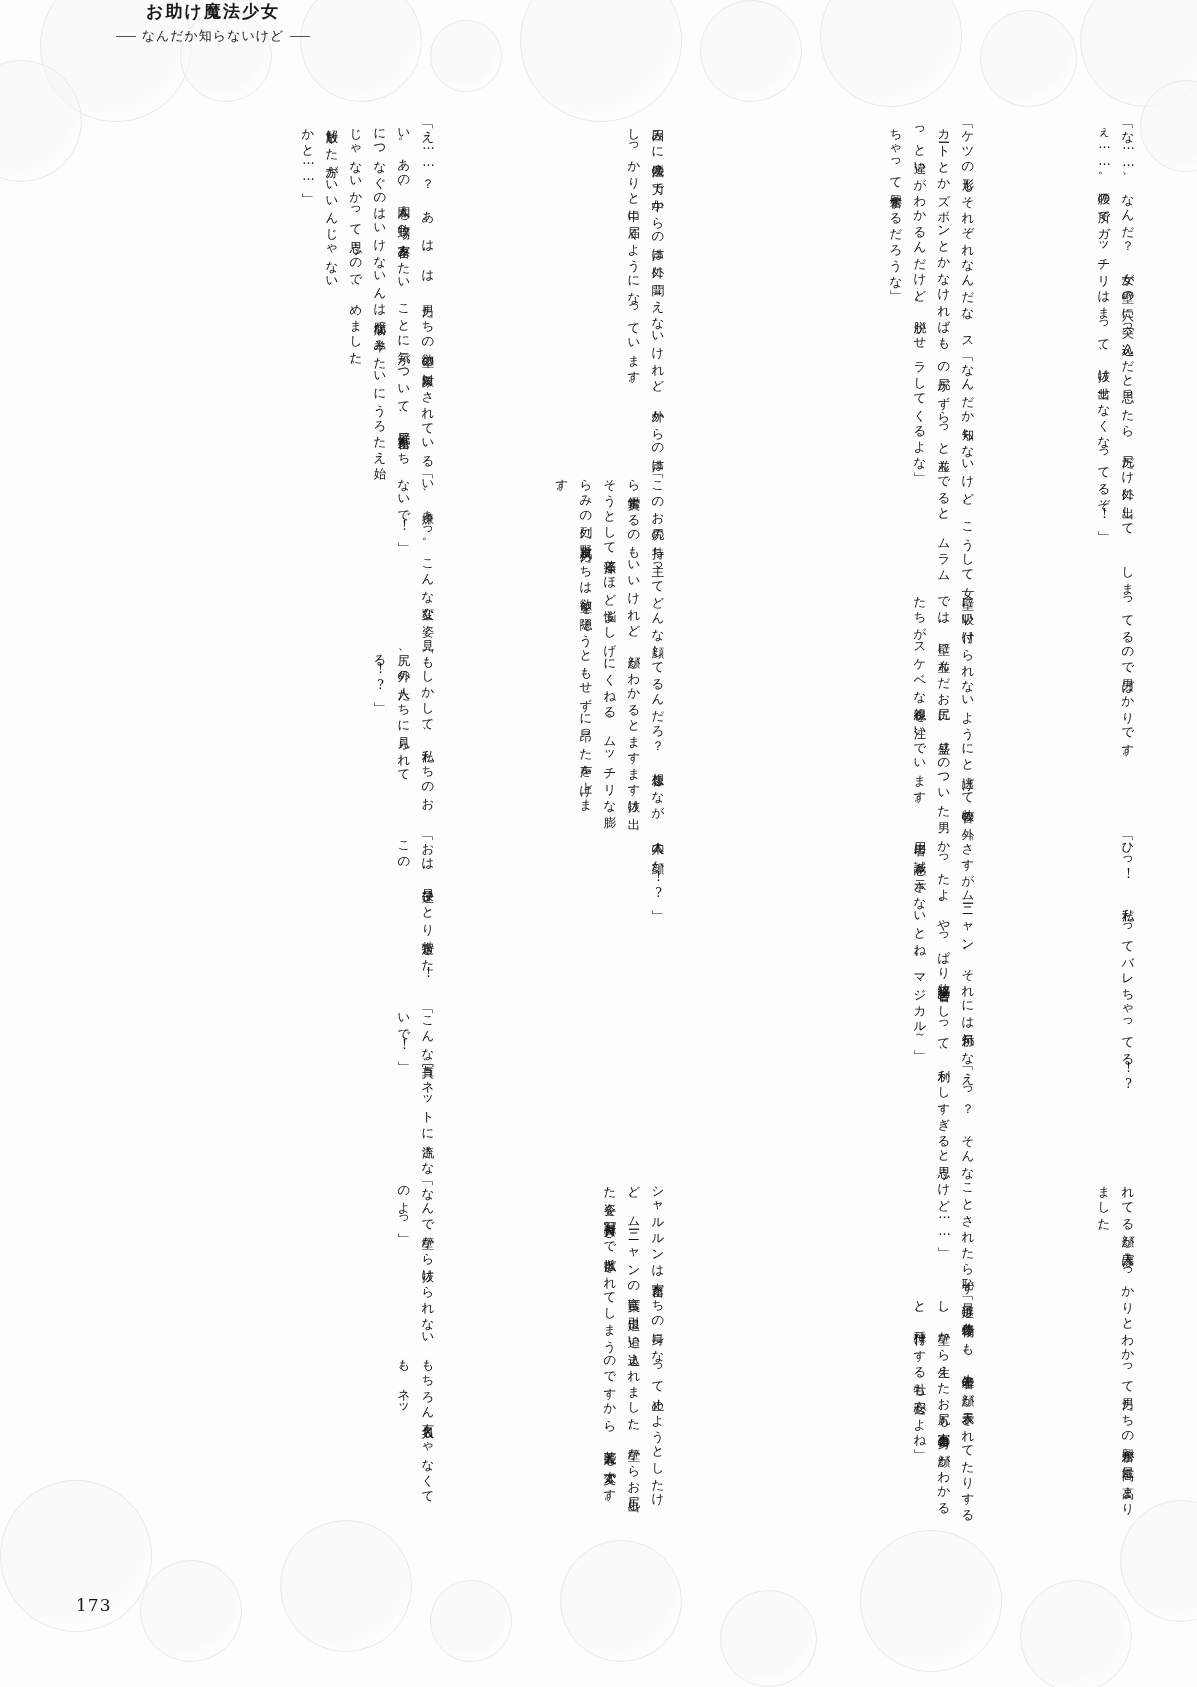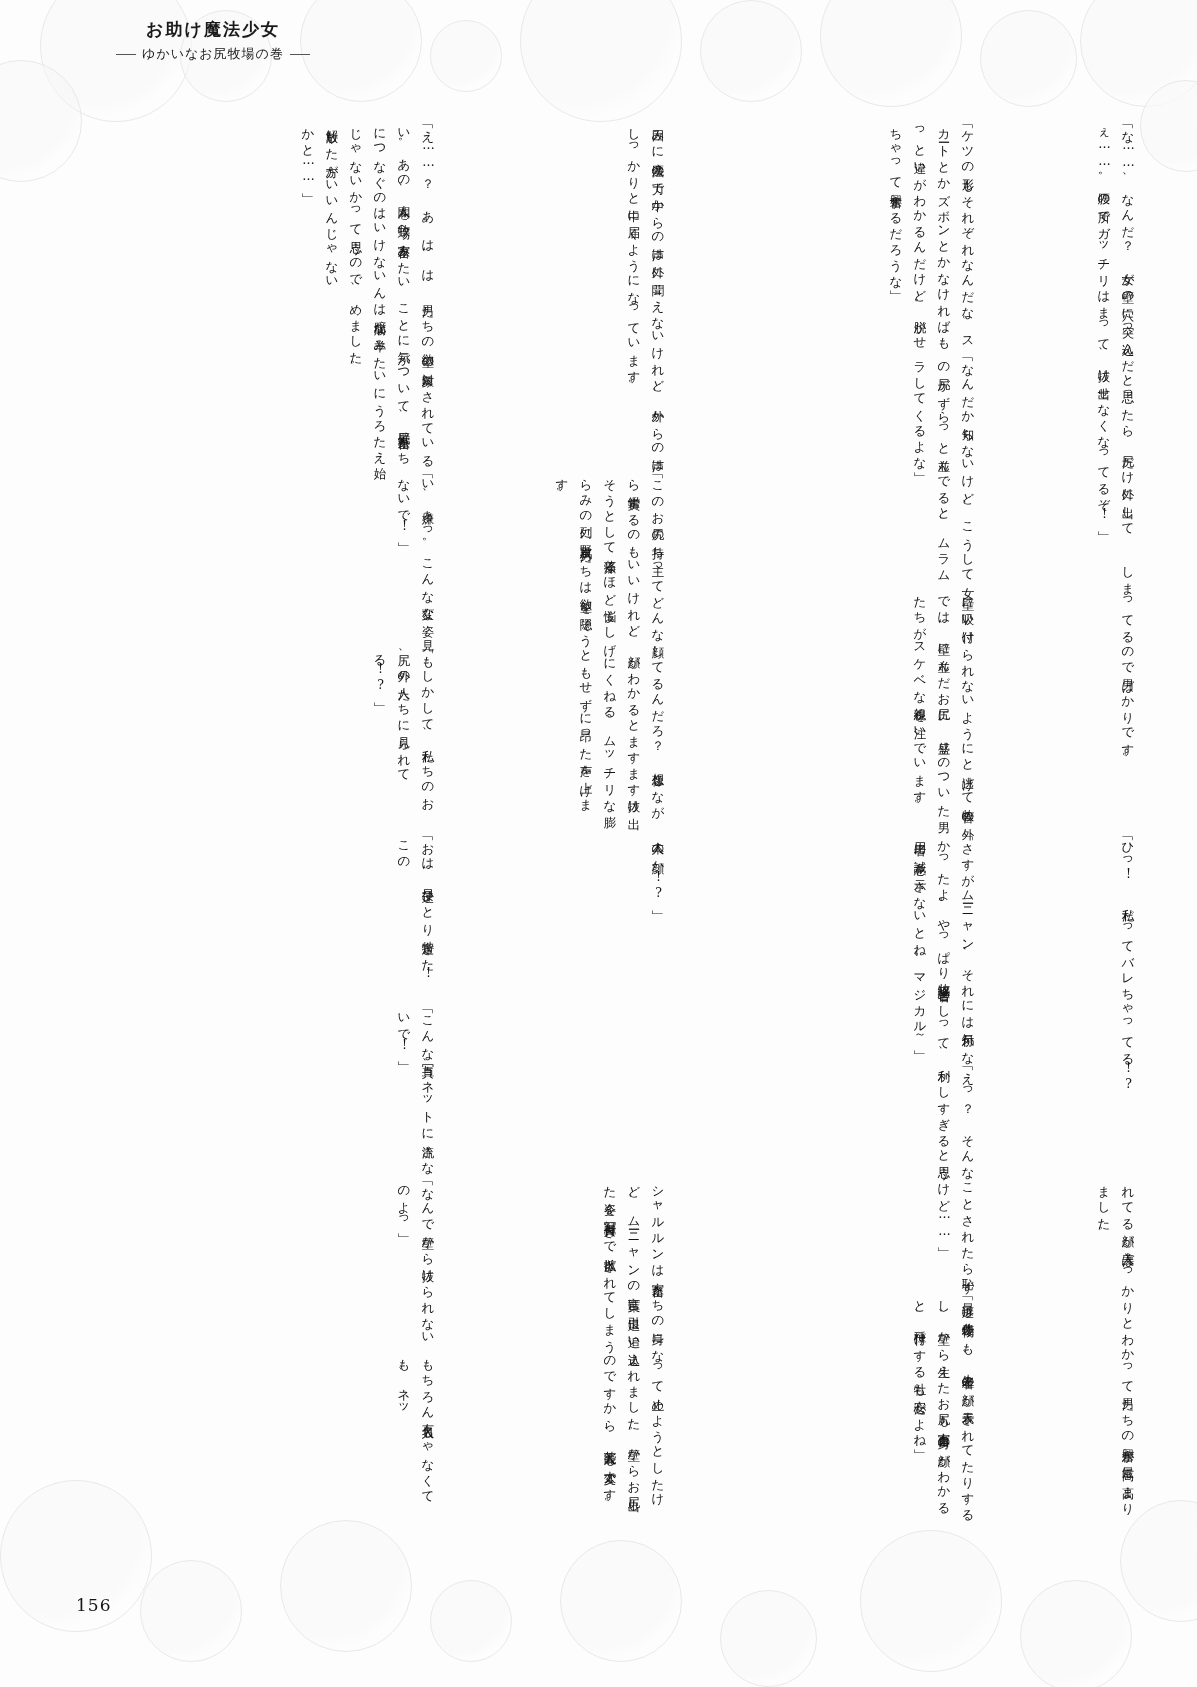--- a/index.html
+++ b/index.html
@@ -28,21 +28,21 @@
     position: absolute;
     border-radius: 50%;
     border: 1px solid #e9e9e9;
     background: radial-gradient(circle at 35% 30%, rgba(250,250,250,0.9), rgba(244,244,244,0.35) 60%, rgba(255,255,255,0) 72%);
   }
 
   
   .logo-area {
     position: absolute;
     left: 78px;
-    top: 18px;
+    top: 0;
     width: 270px;
     height: 92px;
     text-align: center;
   }
   .logo-top {
     font-size: 17px;
     letter-spacing: 2px;
     color: #1a1a1a;
     font-weight: bold;
     font-family: "DejaVu Serif", "Liberation Serif", serif;
@@ -140,21 +140,21 @@
     <div class="bub" style="left:560px; top:1540px; width:120px; height:120px;"></div>
     <div class="bub" style="left:720px; top:1590px; width:95px;  height:95px;"></div>
     <div class="bub" style="left:860px; top:1530px; width:140px; height:140px;"></div>
     <div class="bub" style="left:1020px;top:1580px; width:110px; height:110px;"></div>
     <div class="bub" style="left:1120px;top:1500px; width:120px; height:120px;"></div>
     <div class="bub" style="left:1140px;top:80px;   width:90px;  height:90px;"></div>
   </div>
 
   <div class="logo-area">
     <div class="logo-top">お助け魔法少女</div>
-    <div class="logo-sub">ゆかいなお尻牧場の巻</div>
+    <div class="logo-sub">なんだか知らないけど</div>
   </div>
 
   <div class="body-text">
 
     <div class="block b1" style="right:0; width:150px;">
       <div class="col" style="height:420px;">しまってるので男ばかりです。</div>
       <div class="col" style="height:700px;">「な……、なんだ？ 女が壁の穴に突っ込んだと思ったら、尻だけ外に出してぇ……。腰の所でガッチリはまって、抜け出せなくなってるぞ!」</div>
     </div>
 
     <div class="block" style="right:160px; top:0; height:700px; width:300px;">
@@ -197,15 +197,15 @@
 
     <div class="block" style="right:700px; top:712px; height:690px; width:380px;">
       <div class="col" style="height:690px;">もちろん有名人じゃなくても、ネッ</div>
       <div class="col" style="height:690px;">「なんで壁から抜けられないのよっ」</div>
       <div class="col" style="height:690px;">「こんな写真、ネットに流さないで!」</div>
       <div class="col" style="height:690px;">「おは、早速ひとり特定きた! この</div>
     </div>
 
   </div>
 
-  <div class="page-number">156</div>
+  <div class="page-number">173</div>
 
 </div>
 
 </body></html>

